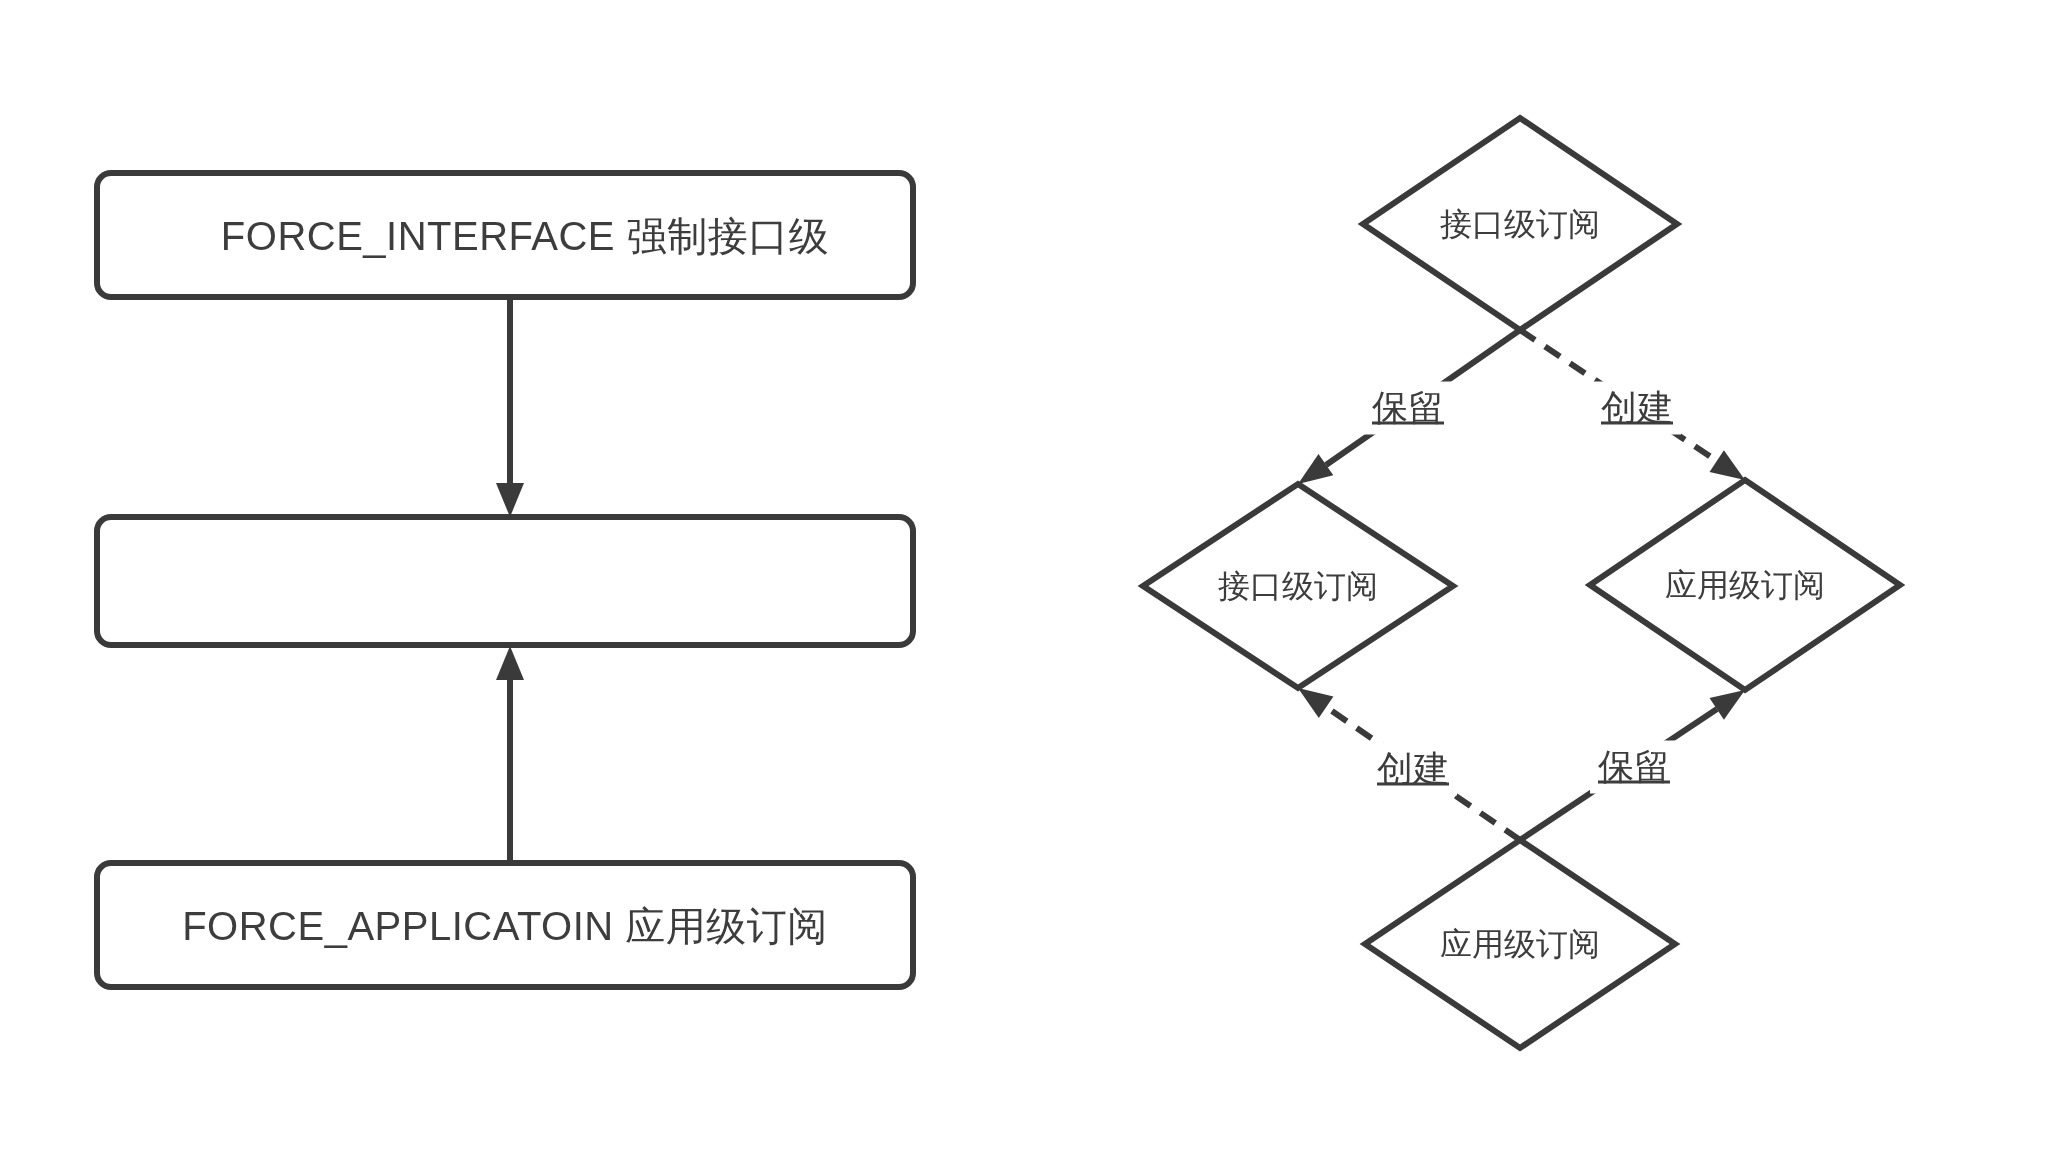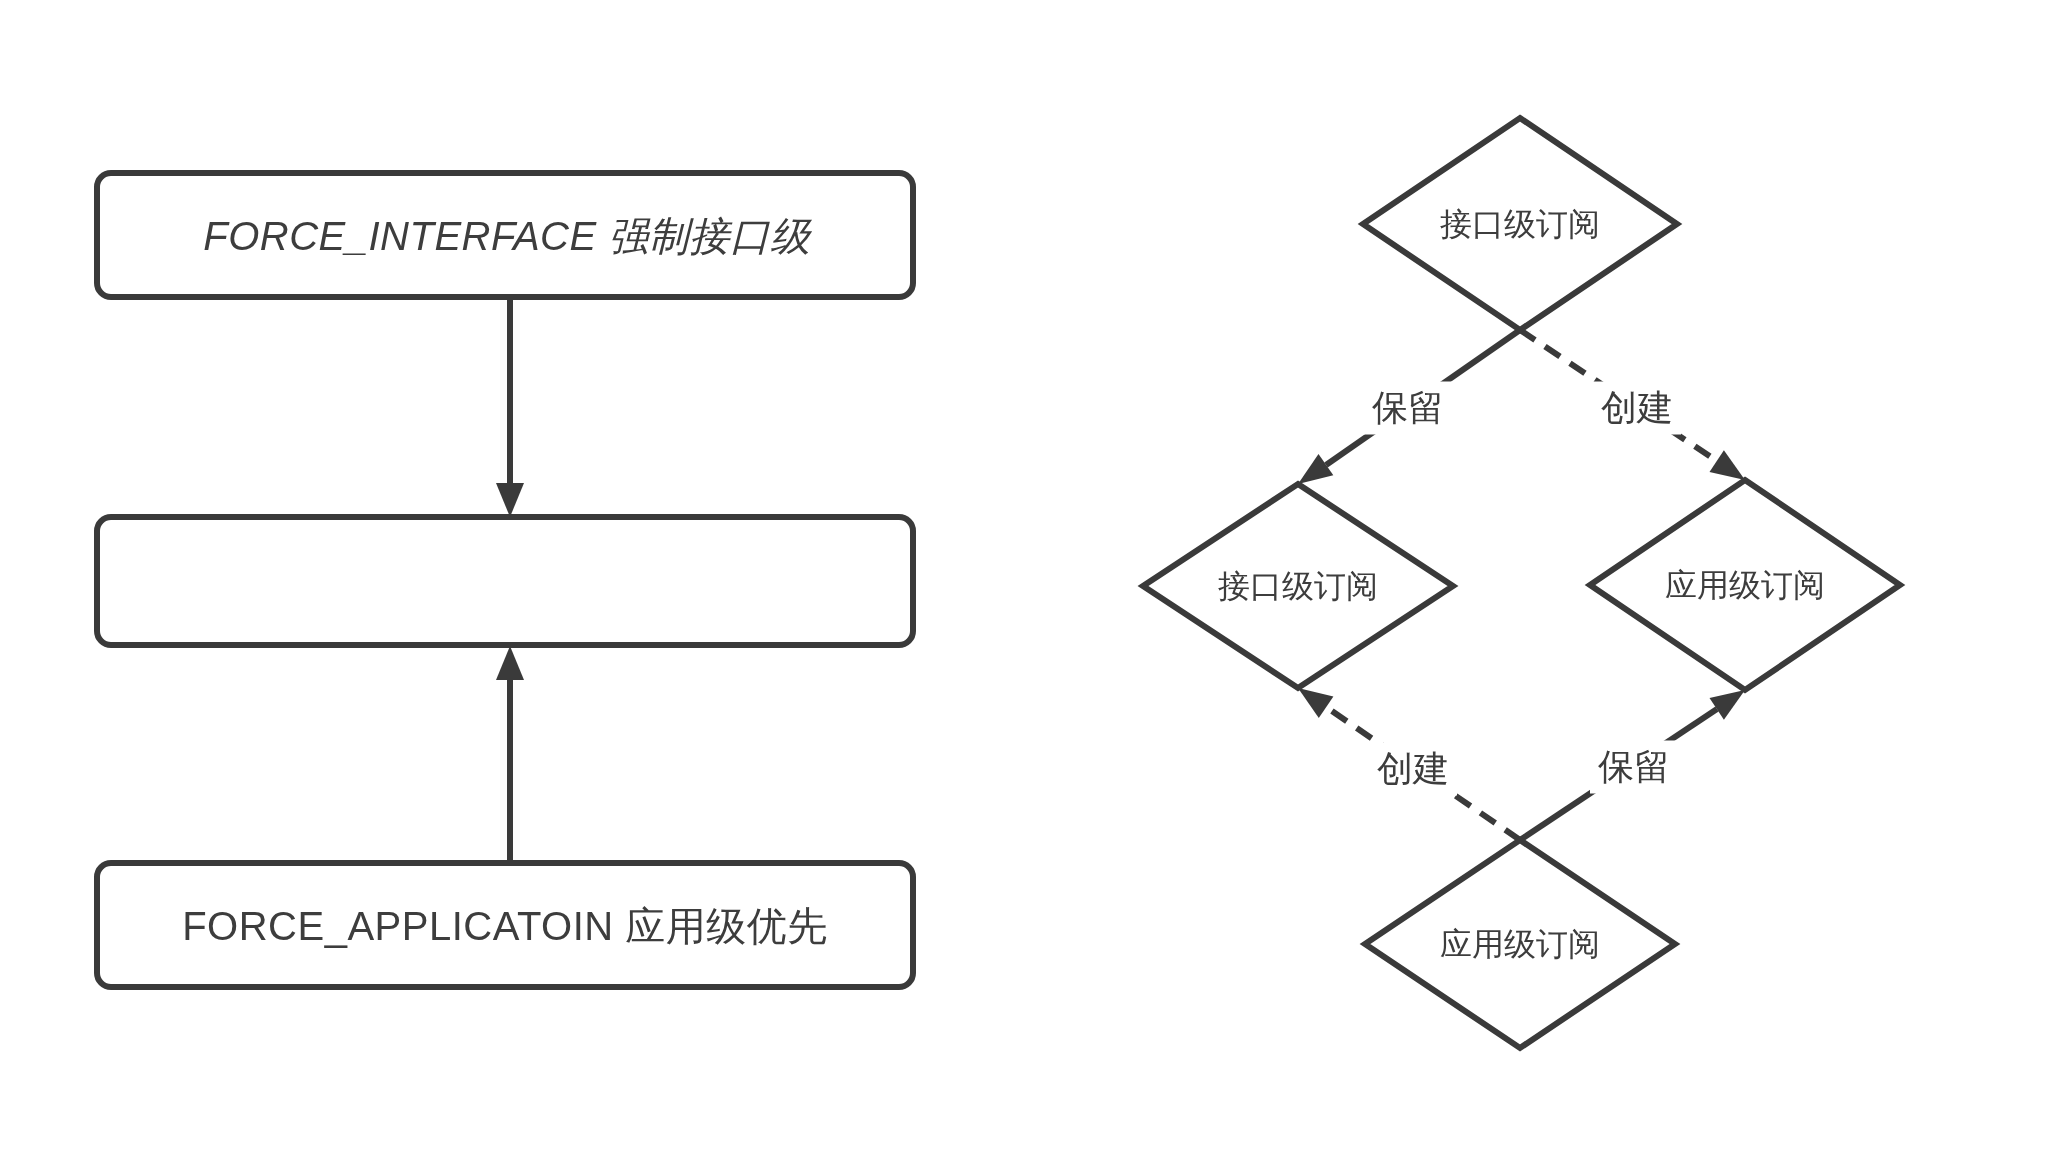--- a/index.html
+++ b/index.html
@@ -48,20 +48,21 @@
     font-size: 40px;
     letter-spacing: 0.5px;
   }
   .diamond-label {
     font-size: 32px;
   }
   .edge-label {
     font-size: 36px;
     background: #ffffff;
     padding: 2px 8px;
+    text-decoration: underline;
   }
 </style>
 </head>
 <body>
 
 <div class="canvas">
 
   <svg width="2056" height="1160" viewBox="0 0 2056 1160">
 
     <rect class="shape-stroke" x="97" y="173" width="816" height="124" rx="14" ry="14"></rect>
@@ -85,22 +86,22 @@
 
     <line class="edge-line" x1="1520" y1="840" x2="1717" y2="709"></line>
     <polygon class="arrow-head" points="1745,690 1723.9,719.7 1709.5,698.1"></polygon>
 
     <polygon class="shape-stroke" points="1520,118 1677,224 1520,330 1363,224"></polygon>
     <polygon class="shape-stroke" points="1298,484 1453,586 1298,688 1143,586"></polygon>
     <polygon class="shape-stroke" points="1745,480 1900,585 1745,690 1590,585"></polygon>
     <polygon class="shape-stroke" points="1520,840 1675,944 1520,1048 1365,944"></polygon>
   </svg>
 
-  <div class="label node-label" style="left:507px; top:236px;font-style:italic;">FORCE_INTERFACE 强制接口级</div>
-  <div class="label node-label" style="left:505px; top:926px;">FORCE_APPLICATOIN 应用级优先</div>
+  <div class="label node-label" style="left:525px; top:236px;">FORCE_INTERFACE 强制接口级</div>
+  <div class="label node-label" style="left:505px; top:926px;">FORCE_APPLICATOIN 应用级订阅</div>
 
   <div class="label diamond-label" style="left:1520px; top:225px;">接口级订阅</div>
   <div class="label diamond-label" style="left:1298px; top:587px;">接口级订阅</div>
   <div class="label diamond-label" style="left:1745px; top:586px;">应用级订阅</div>
   <div class="label diamond-label" style="left:1520px; top:945px;">应用级订阅</div>
 
   <div class="label edge-label" style="left:1408px; top:408px;">保留</div>
   <div class="label edge-label" style="left:1637px; top:408px;">创建</div>
   <div class="label edge-label" style="left:1413px; top:769px;">创建</div>
   <div class="label edge-label" style="left:1634px; top:767px;">保留</div>

